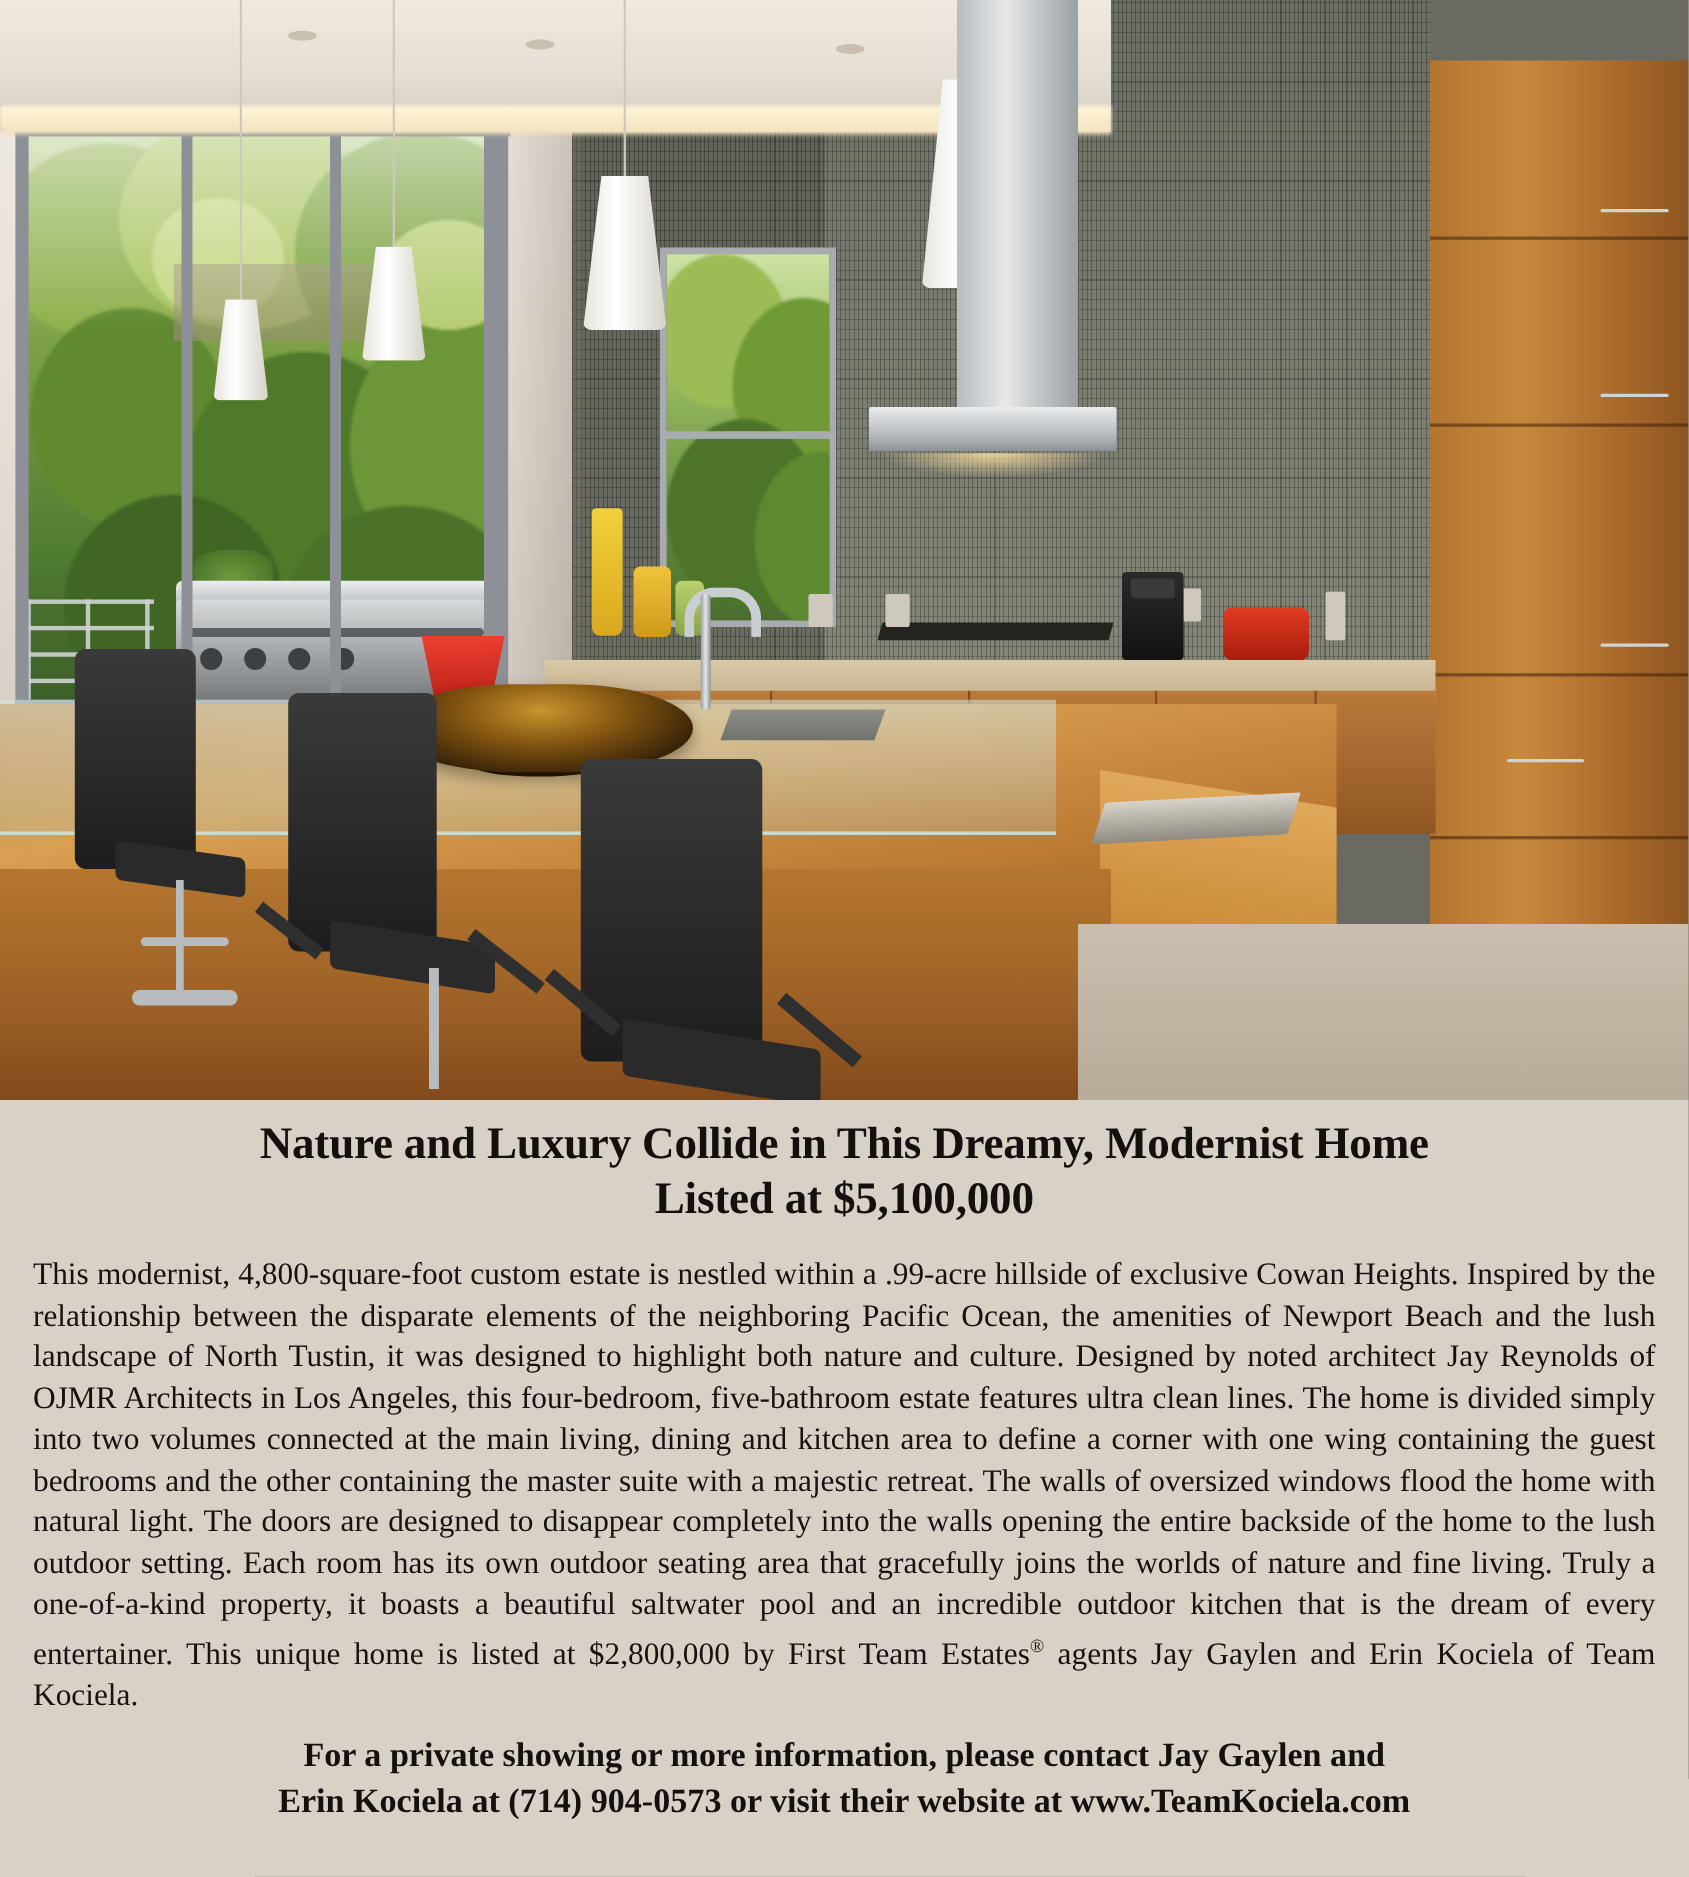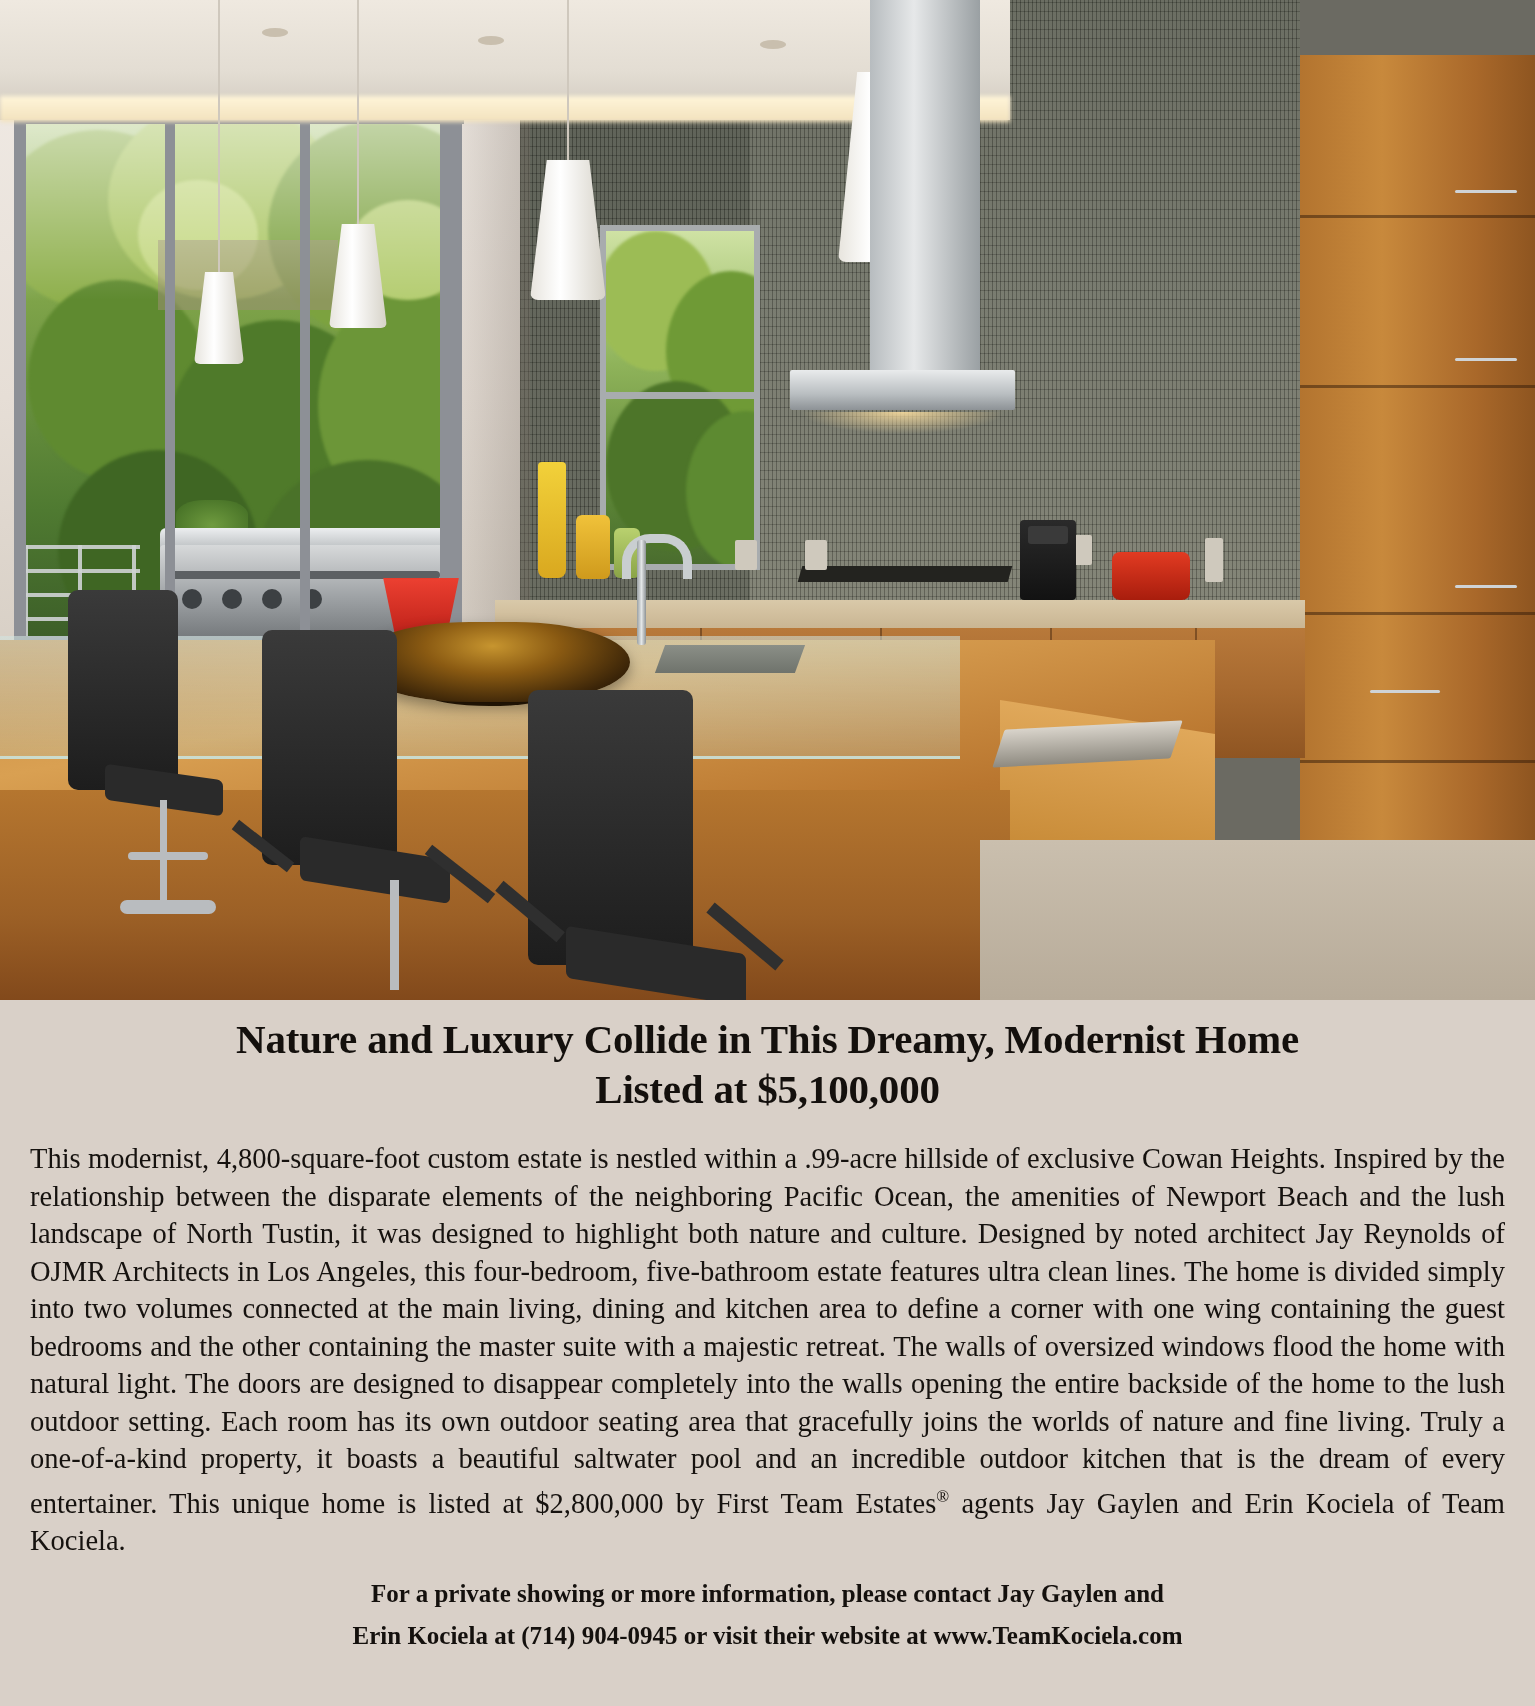--- a/index.html
+++ b/index.html
@@ -408,21 +408,21 @@
     line-height: 37.5px;
     color: #16120f;
     text-align: justify;
     text-justify: inter-word;
   }
   .body sup { font-size: 17px; vertical-align: super; }
   .contact {
     margin: 14px 6px 0 6px;
     text-align: center;
     font-weight: bold;
-    font-size: 25px;
+    font-size: 31px;
     line-height: 42px;
     color: #14100d;
   }
 </style>
 </head>
 <body>
 
 <div class="page">
 
   <div class="photo">
@@ -583,18 +583,18 @@
 
     <h1 class="headline">
       <span>Nature and Luxury Collide in This Dreamy, Modernist Home</span>
       <span class="l2">Listed at $5,100,000</span>
     </h1>
 
     <p class="body"><span>This modernist, 4,800-square-foot custom estate is nestled within a .99-acre hillside of exclusive Cowan Heights. Inspired by the relationship between the disparate elements of the neighboring Pacific Ocean, the amenities of Newport Beach and the lush landscape of North Tustin, it was designed to highlight both nature and culture. Designed by noted architect Jay Reynolds of OJMR Architects in Los Angeles, this four-bedroom, five-bathroom estate features ultra clean lines. The home is divided simply into two volumes connected at the main living, dining and kitchen area to define a corner with one wing containing the guest bedrooms and the other containing the master suite with a majestic retreat. The walls of oversized windows flood the home with natural light. The doors are designed to disappear completely into the walls opening the entire backside of the home to the lush outdoor setting. Each room has its own outdoor seating area that gracefully joins the worlds of nature and fine living. Truly a one-of-a-kind property, it boasts a beautiful saltwater pool and an incredible outdoor kitchen that is the dream of every entertainer. This unique home is listed at $2,800,000 by First Team Estates</span><sup>®</sup><span> agents Jay Gaylen and Erin Kociela of Team Kociela.</span></p>
 
     <div class="contact">
       <div>For a private showing or more information, please contact Jay Gaylen and</div>
-      <div>Erin Kociela at (714) 904-0945 or visit their website at www.TeamKociela.com</div>
+      <div>Erin Kociela at (714) 904-0573 or visit their website at www.TeamKociela.com</div>
     </div>
 
   </div>
 
 </div>
 
 </body></html>

